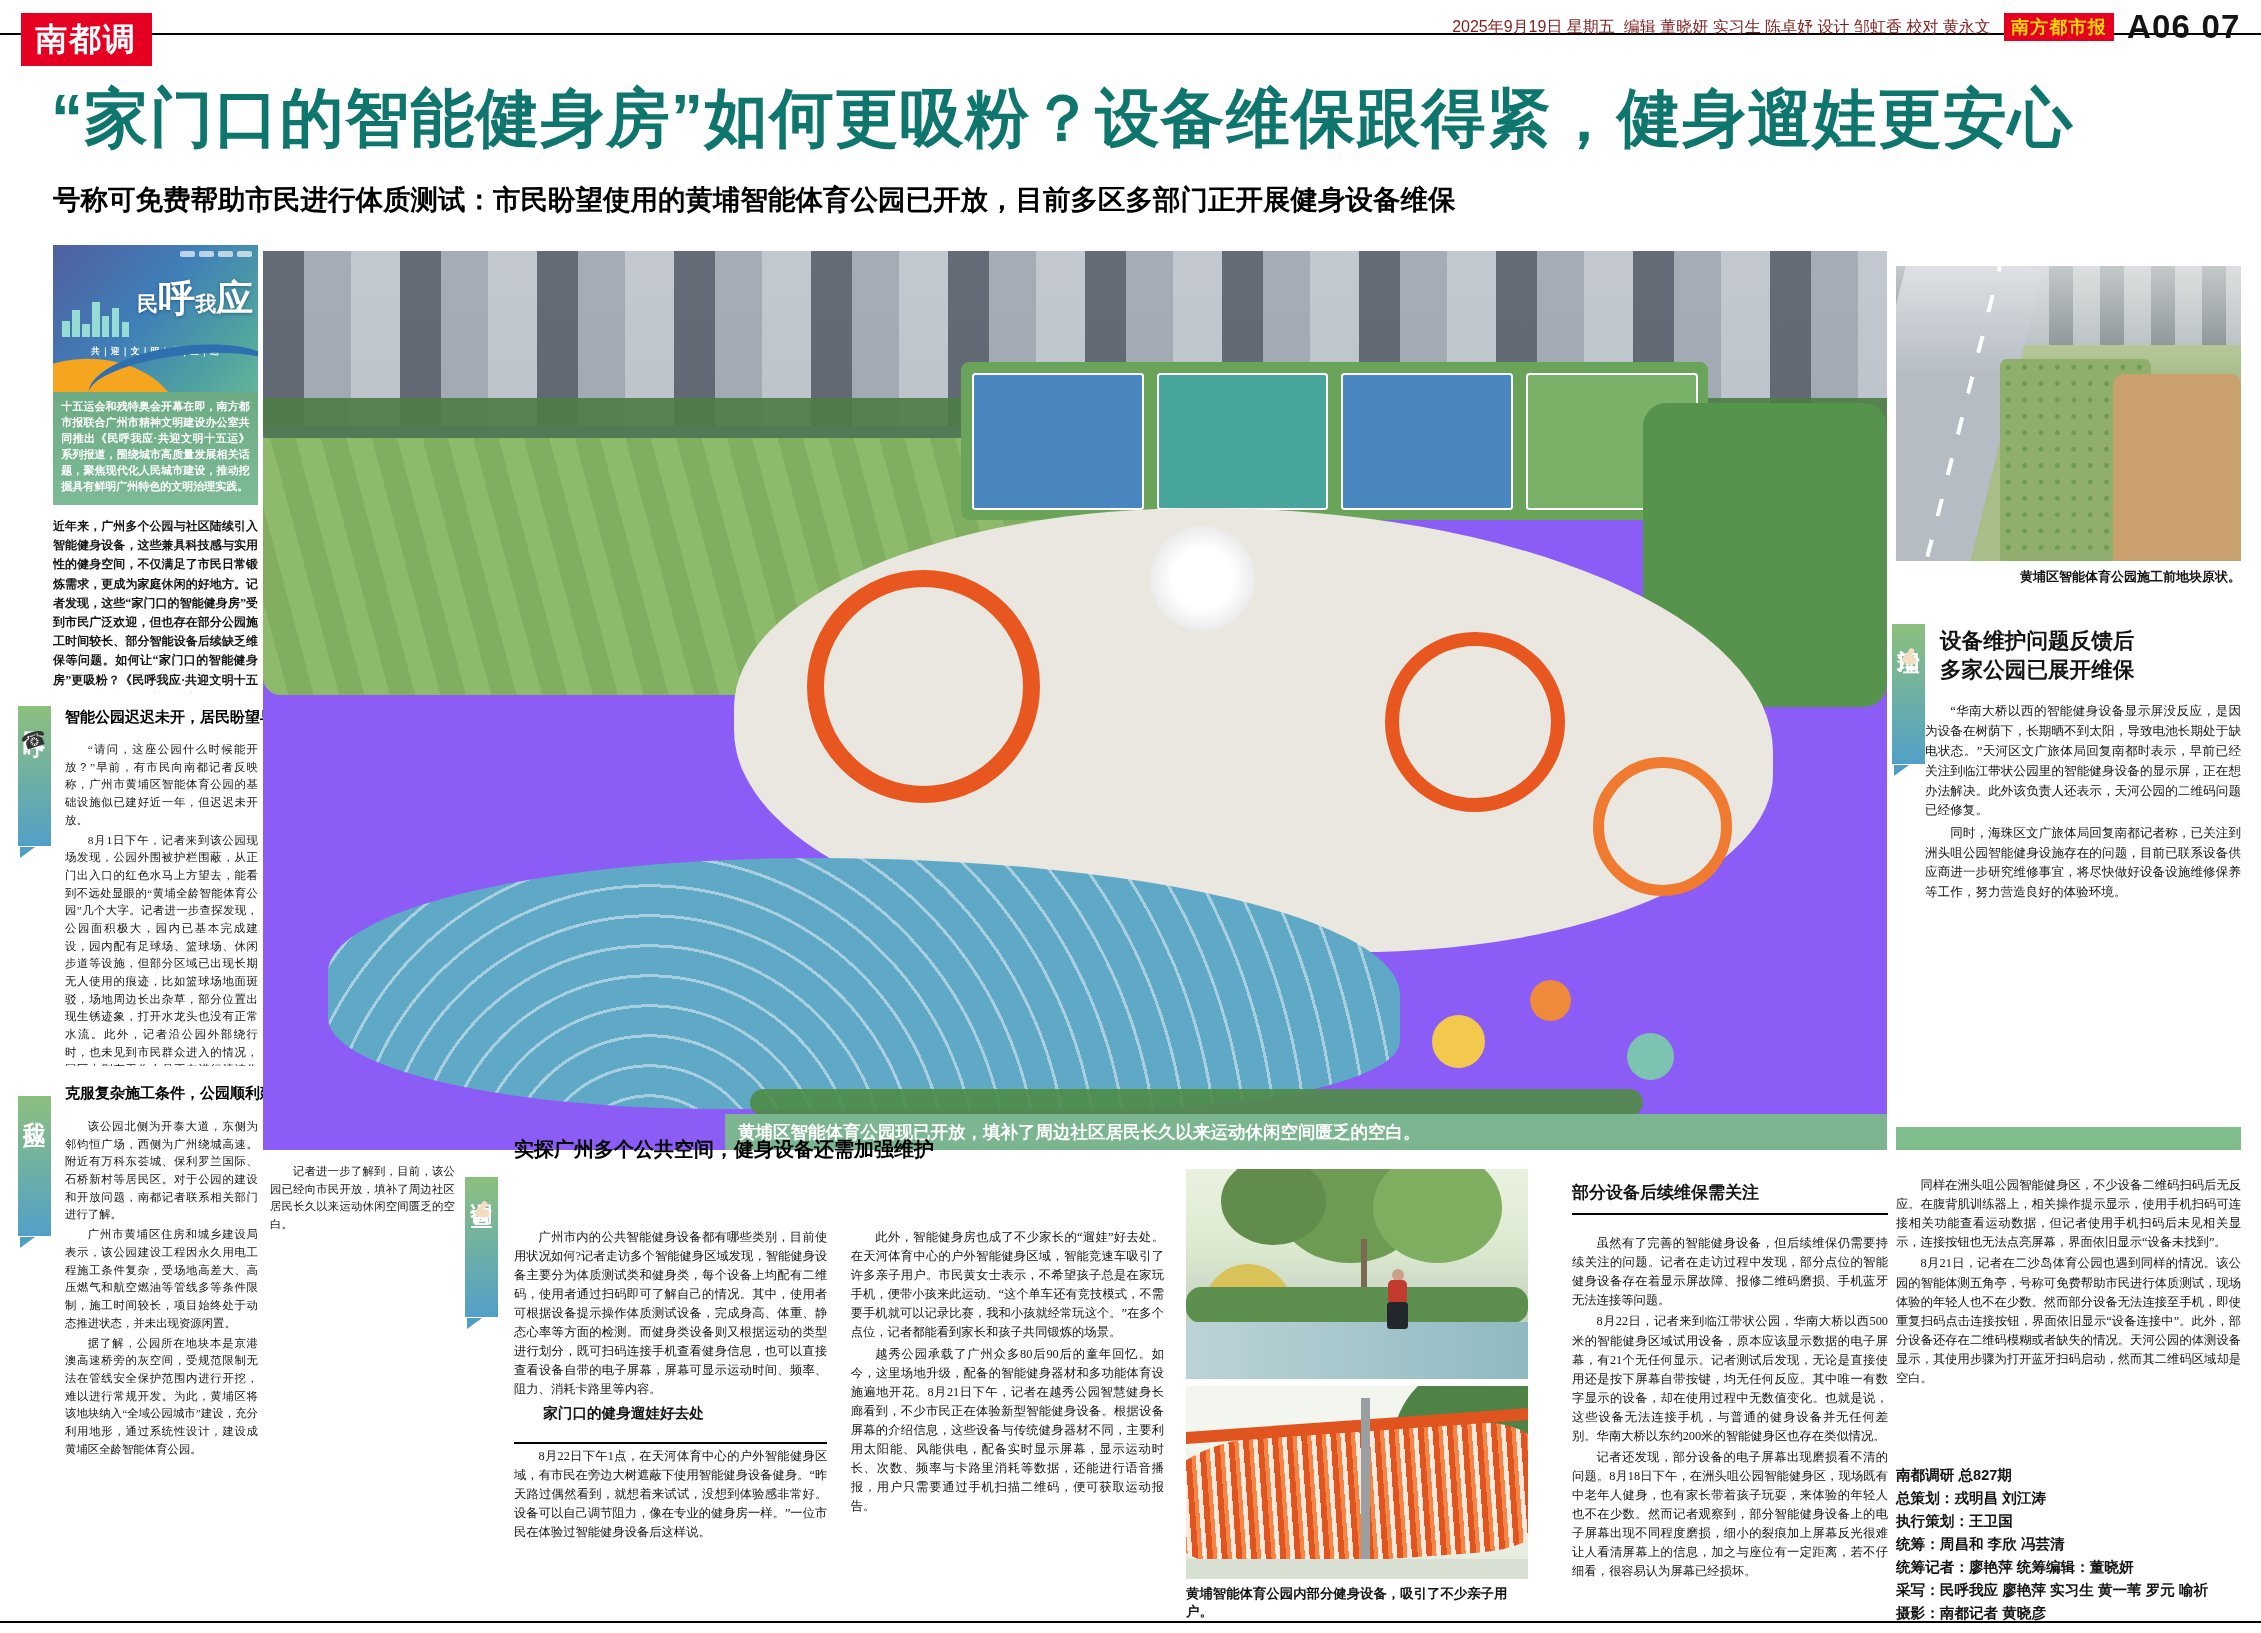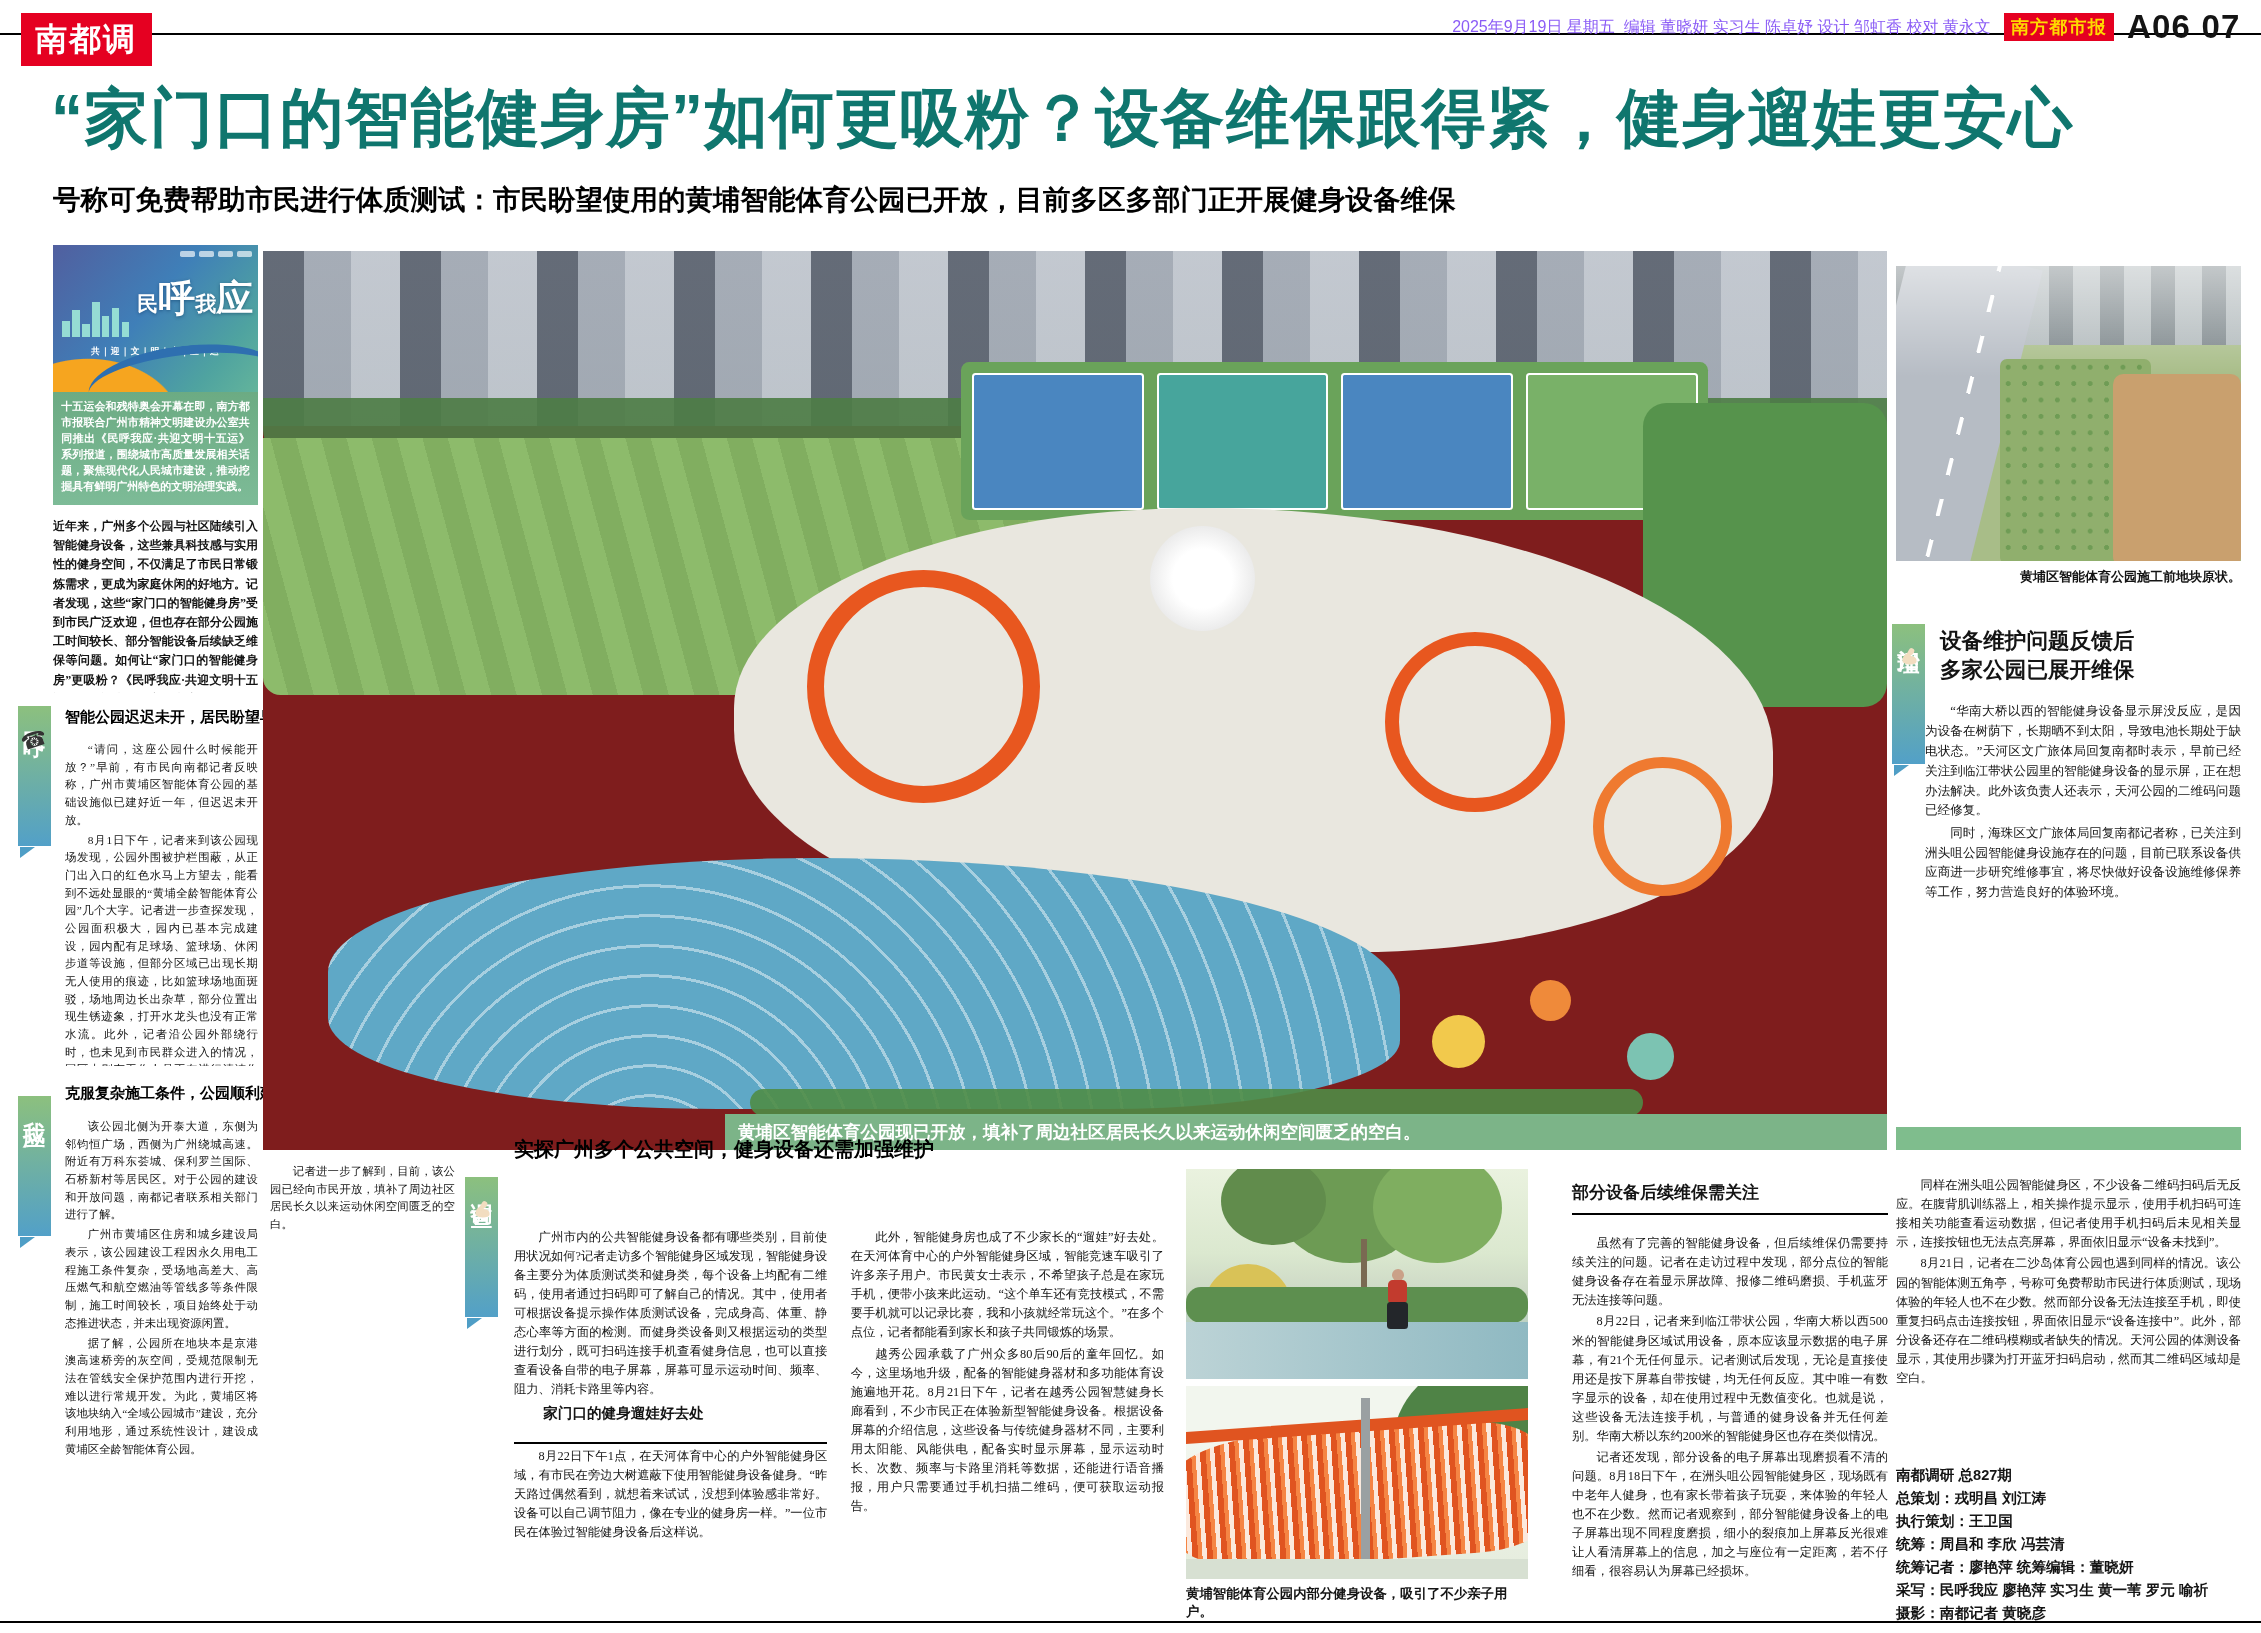--- a/index.html
+++ b/index.html
@@ -6,21 +6,21 @@
   #page{position:relative;width:2261px;height:1634px;background:#fff;overflow:hidden;
         font-family:"Liberation Serif","DejaVu Serif",serif;color:#141414;}
   .abs{position:absolute;}
   .sans{font-family:"Liberation Sans","DejaVu Sans",sans-serif;}
 
   
   #top-rule{top:33px;left:0;right:0;height:1.8px;background:#000;}
   #col-badge{left:20.5px;top:13px;width:131px;height:53px;background:#e50021;color:#fff;
              font-size:32px;font-weight:900;line-height:53px;text-align:center;letter-spacing:1.8px;}
   #hdr-right{top:8.2px;right:20.5px;display:flex;align-items:center;gap:13px;}
-  #hdr-meta{font-size:16px;color:#8b5cf6;font-family:"Liberation Sans",sans-serif;}
+  #hdr-meta{font-size:16px;color:#7f1d1d;font-family:"Liberation Sans",sans-serif;}
   #brand-badge{background:#e50021;color:#ffd900;font-weight:900;font-size:18px;padding:1.8px 7px;letter-spacing:1.2px;}
   #page-no{font-size:33px;font-weight:900;letter-spacing:1.2px;}
 
   
   #headline{left:51px;top:85px;width:2174px;font-size:64px;font-weight:900;letter-spacing:1.2px;
             line-height:1.05;color:#0f766e;white-space:nowrap;}
   #deck{left:53px;top:182px;width:2174px;font-size:27.5px;font-weight:700;color:#000;white-space:nowrap;}
 
   
   #promo{left:53px;top:245px;width:205px;height:260px;overflow:hidden;}
@@ -76,21 +76,21 @@
   #zhili-h{left:1940px;top:626px;width:304px;font-size:21.6px;font-weight:900;line-height:1.35;}
   #zhili-body{left:1925px;top:702px;width:316px;height:416px;font-size:12.6px;line-height:1.58;overflow:hidden;}
 
   #green-divider{left:1896px;top:1127px;width:345px;height:23.4px;background:#7fbd8d;}
   #fcol-body{left:1896px;top:1176px;width:345px;height:284px;font-size:12.3px;line-height:1.55;overflow:hidden;}
   #credits{left:1896px;top:1465px;width:345px;font-size:14.6px;font-weight:900;line-height:1.5;
            font-family:"Liberation Sans",sans-serif;}
   #credits div{margin-bottom:1.2px;white-space:nowrap;}
 
   
-  .photo{overflow:hidden;background:#7f1d1d;}
+  .photo{overflow:hidden;background:#8b5cf6;}
   #main-photo{left:263px;top:251px;width:1624px;height:899px;}
   .ph-buildings{position:absolute;top:0;left:0;right:0;height:175px;
       background:repeating-linear-gradient(90deg,rgba(72,80,94,.78) 0 41px,rgba(152,160,172,.72) 41px 88px,rgba(192,198,207,.66) 88px 137px),
                  linear-gradient(180deg,#c9cdd2,#b7bfc2);}
   .ph-treeline{position:absolute;top:147px;left:0;right:0;height:56px;background:#4e7d46;border-radius:0 0 23.4px 23.4px;opacity:.92;}
   .ph-lawn{position:absolute;top:187px;left:0;width:54%;height:257px;
       background:repeating-linear-gradient(75deg,#8dbb6b 0 24.5px,#81ae60 24.5px 49px);border-radius:0 0 93px 17.5px;}
   .ph-courts{position:absolute;top:111px;left:43%;width:46%;height:158px;background:#6aa35a;border-radius:8.2px;display:flex;gap:13px;padding:10.5px;box-sizing:border-box;}
   .court{flex:1;border:2.3px solid #fff;border-radius:3.5px;}
   .court.blue{background:#4a86c0;} .court.teal{background:#47a59c;} .court.green{background:#79b168;}

